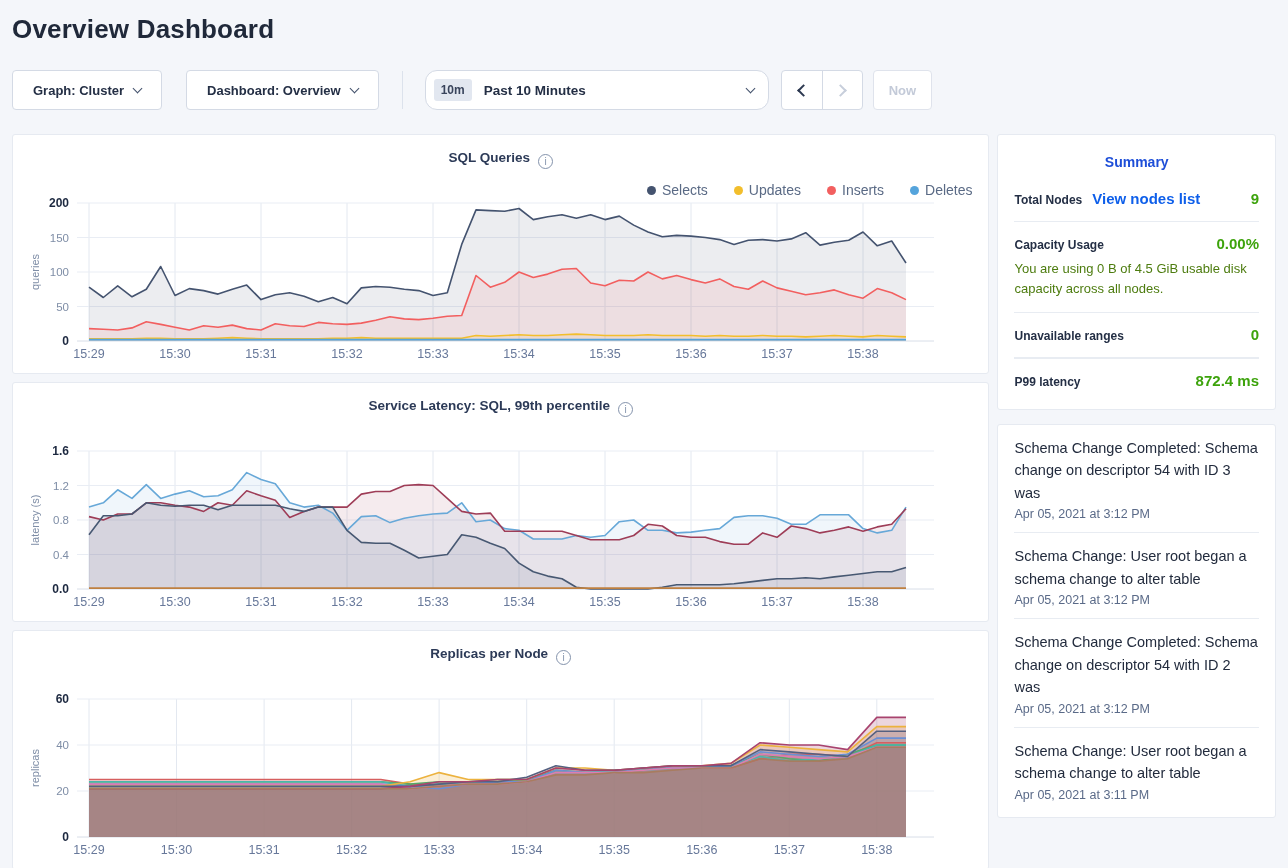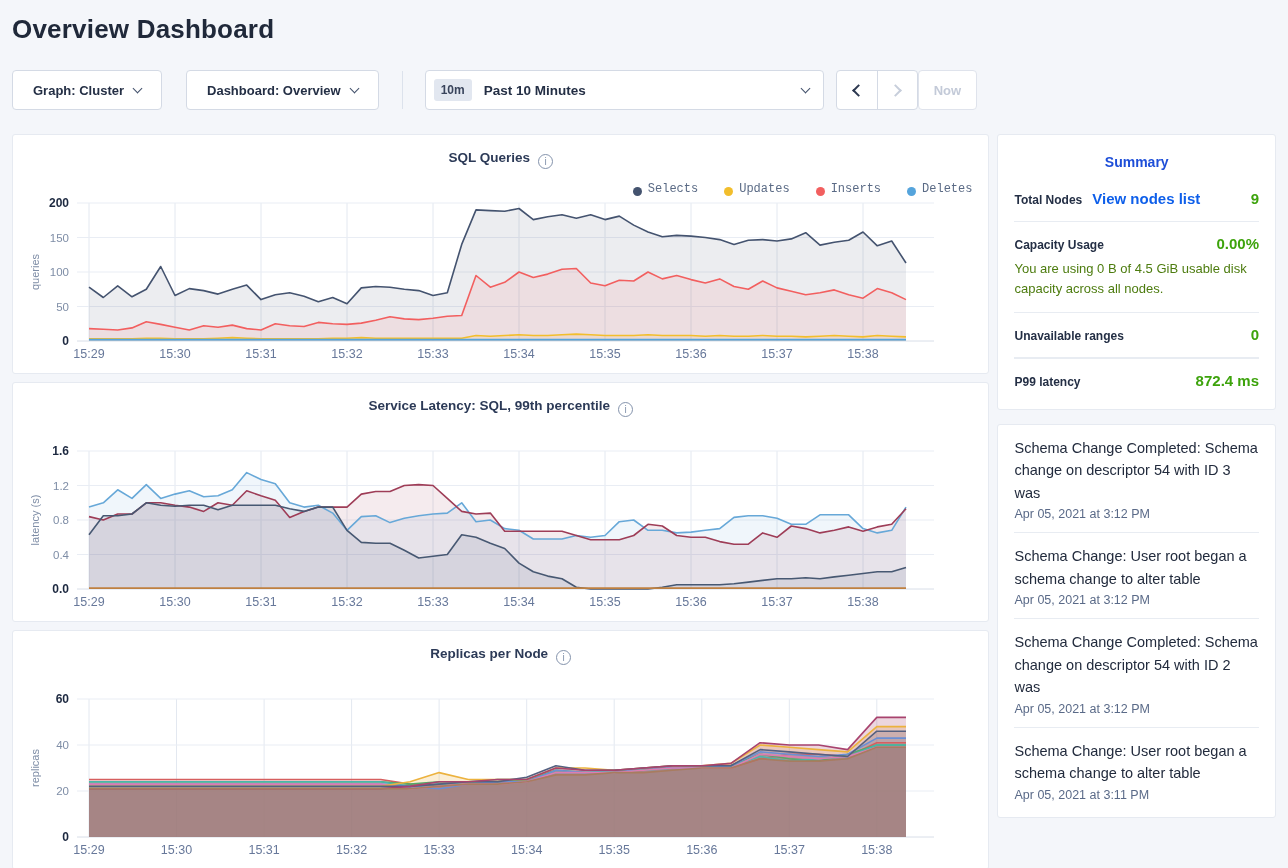--- a/index.html
+++ b/index.html
@@ -14,45 +14,45 @@
   .toolbar { display:flex; align-items:center; margin:25px 12px 0 12px; height:40px; }
   .tb-btn {
     display:inline-flex; align-items:center; background:#fff; border:1px solid #d4dae5;
     border-radius:4px; height:40px; padding:0 20px; font-size:13px; font-weight:700;
     color:#242f45; cursor:pointer; white-space:nowrap;
   }
   .chev { display:inline-block; width:7px; height:7px; border-right:1.6px solid #42506b;
     border-bottom:1.6px solid #42506b; transform:rotate(45deg); margin-left:10px; margin-top:-4px; }
   .v-div { width:1px; height:38px; background:#dce2ec; margin:0 22px 0 23px; }
   .time-select {
-    display:flex; align-items:center; width:399px; height:40px; background:#fff;
-    border:1px solid #d4dae5; border-radius:4px; padding:0 14px 0 8px; cursor:pointer;
+    display:flex; align-items:center; width:344px; height:40px; background:#fff;
+    border:1px solid #d4dae5; border-radius:12px; padding:0 14px 0 8px; cursor:pointer;
   }
   .time-badge { background:#e2e7f0; border-radius:3px; padding:4px 7px; font-size:12px;
     font-weight:700; color:#39445c; margin-right:12px; }
   .time-label { font-size:13.5px; font-weight:700; color:#242f45; flex:1; }
   .arrow-group { display:flex; margin-left:12px; background:#fff; border:1px solid #d4dae5; border-radius:4px; height:40px; }
   .arrow-btn { width:40px; display:flex; align-items:center; justify-content:center; cursor:pointer; }
   .arrow-btn + .arrow-btn { border-left:1px solid #d4dae5; }
   .arr-l { width:9px; height:9px; border-left:2.4px solid #2c3850; border-bottom:2.4px solid #2c3850; transform:rotate(45deg); margin-left:3px; }
   .arr-r { width:9px; height:9px; border-right:2.4px solid #c7cedb; border-top:2.4px solid #c7cedb; transform:rotate(45deg); margin-right:3px; }
-  .now-btn { height:40px; padding:0 15px; display:flex; align-items:center;
+  .now-btn { margin-left:10px; height:40px; padding:0 15px; display:flex; align-items:center;
     background:#fff; border:1px solid #dfe3ec; border-radius:4px; font-size:13px; font-weight:700; color:#c3cad8; }
   
   .main { display:flex; margin:24px 12px 0 12px; align-items:flex-start; }
   .col-charts { width:1088px; }
   .col-side { width:310px; margin-left:8px; }
   .card { background:#fff; border:1px solid #e6eaf1; border-radius:3px; }
   .chart-card { height:240px; position:relative; padding-top:15px; margin-bottom:8px; }
   .chart-title-row { text-align:center; font-size:13.5px; font-weight:700; color:#2c3a57; }
   .info-i { display:inline-flex; width:15px; height:15px; border:1px solid #8493ac; border-radius:50%;
     align-items:center; justify-content:center; font-size:10px; font-weight:400; color:#8493ac;
     margin-left:8px; vertical-align:-3px; cursor:pointer; }
   .legend { position:absolute; top:47px; right:16px; display:flex; gap:26px; }
-  .lg-item { display:inline-flex; align-items:flex-end; font-size:12px; color:#5a6a85; cursor:pointer;font-family:Liberation Mono, monospace; }
+  .lg-item { display:inline-flex; align-items:center; font-size:14px; color:#5a6a85; cursor:pointer; }
   .lg-dot { width:9px; height:9px; border-radius:50%; display:inline-block; margin-right:6px; }
   svg.chart { display:block; margin-top:26px; }
   .yt { fill:#7e8da6; font-size:11.5px; }
   .ytb { fill:#1d2940; font-size:12px; font-weight:700; }
   .xt { fill:#67789a; font-size:12.5px; }
   .al { fill:#7e8da6; font-size:11px; }
   
   .side-title { text-align:center; font-weight:700; font-size:14px; color:#1d4ed8; padding:19px 0 7px; }
   .s-row { padding:13px 16px 14px; }
   .s-head { display:flex; align-items:baseline; }

